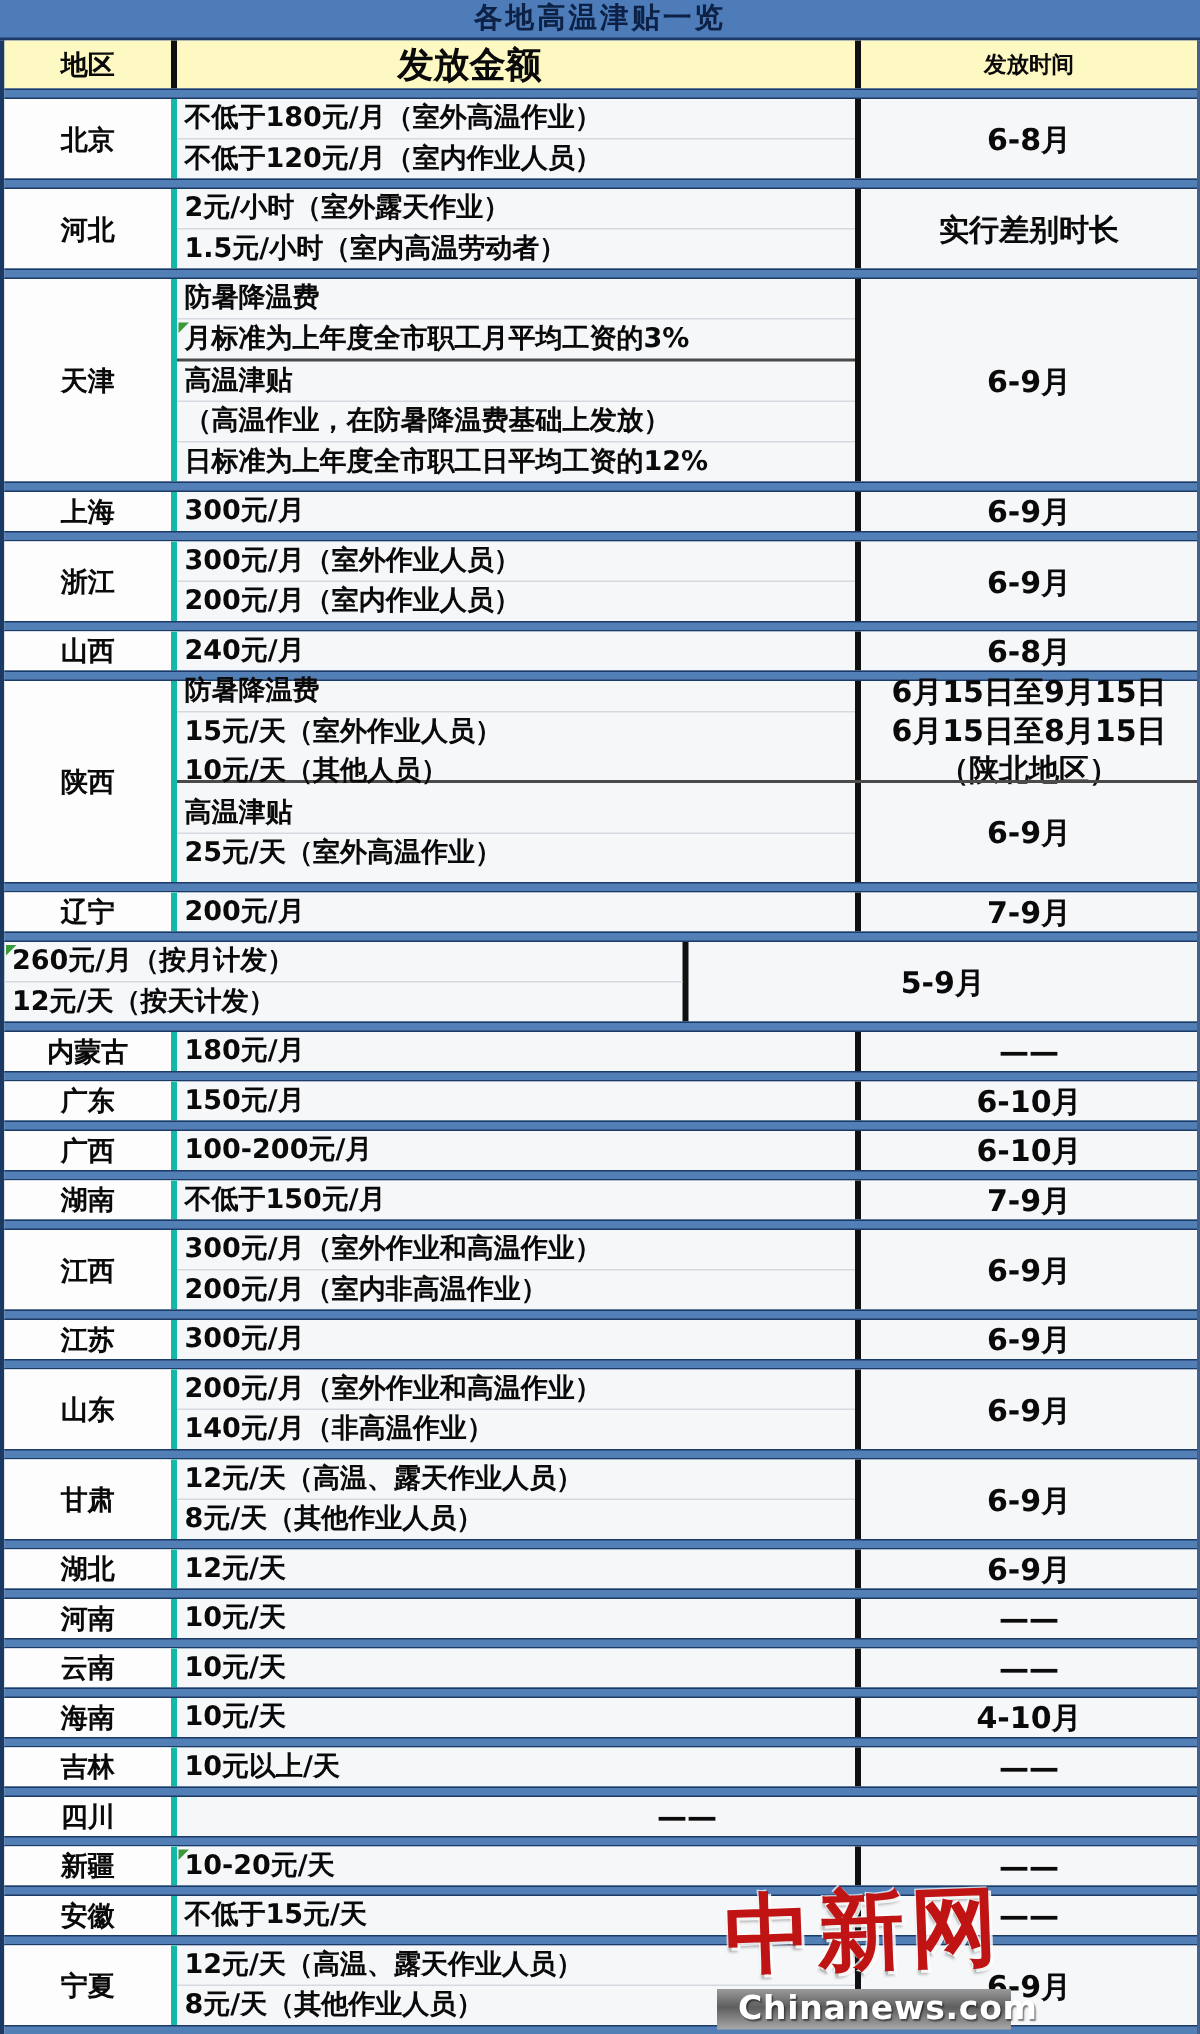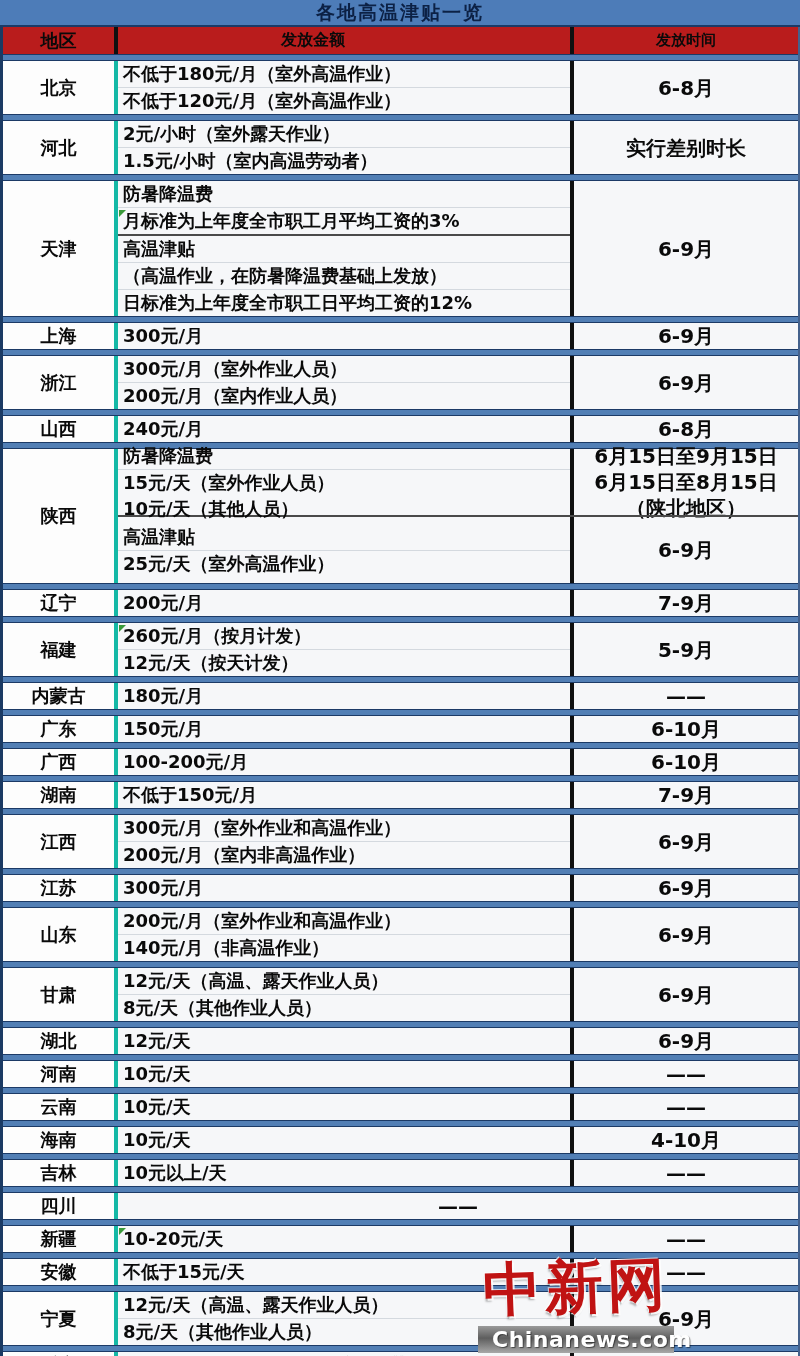--- a/index.html
+++ b/index.html
@@ -22,33 +22,33 @@
     font-size:19px;line-height:25px;
     text-align:center;letter-spacing:2px;
   }
   .table{
     flex:1;display:flex;flex-direction:column;
     border-left:3px solid #1b3a63;
     border-right:2px solid #44618c;
     border-bottom:3px solid #1b3a63;
     box-sizing:border-box;
   }
-  .header-row{display:flex;flex:0 0 27px;background:#b91c1c;}
+  .header-row{display:flex;flex:0 0 27px;background:#fef9c3;}
   .region-head{
     width:111px;flex:0 0 111px;
     border-right:4px solid #101010;
     display:flex;align-items:center;justify-content:center;
     font-size:18px;
   }
   .amount-head{
     width:456px;flex:0 0 456px;box-sizing:border-box;
     border-right:4px solid #101010;
     display:flex;align-items:center;justify-content:center;
     padding-right:62px;
-    font-size:16px;
+    font-size:24px;
   }
   .time-head{
     flex:1;display:flex;align-items:center;justify-content:center;
     font-size:15px;
   }
   .row-sep{
     flex:0 0 5px;height:5px;
     background:#527fb5;
     border-top:1px solid #1c3a66;
     border-bottom:1px solid #1c3a66;
@@ -130,21 +130,21 @@
         <div class="row-sep"></div>
         <div class="row">
     <div class="region-cell">北京</div>
     <div class="row-right rt-row">
             <div class="amount-stack">
               <div class="group-amount">
                 <div class="seg">
                   <div class="line">不低于180元/月（室外高温作业）</div>
                 </div>
                 <div class="seg">
-                  <div class="line">不低于120元/月（室外高温作业）</div>
+                  <div class="line">不低于120元/月（室内作业人员）</div>
                 </div>
               </div>
             </div>
             <div class="time-cell">
               <div class="time-line">6-8月</div>
             </div>
           </div>
   </div>
         <div class="row-sep"></div>
         <div class="row">
@@ -293,21 +293,20 @@
                 </div>
               </div>
             </div>
             <div class="time-cell">
               <div class="time-line">7-9月</div>
             </div>
           </div>
   </div>
         <div class="row-sep"></div>
         <div class="row">
-    <div class="region-cell">福建</div>
     <div class="row-right rt-row">
             <div class="amount-stack">
               <div class="group-amount">
                 <div class="seg">
                   <div class="line marker">260元/月（按月计发）</div>
                 </div>
                 <div class="seg">
                   <div class="line">12元/天（按天计发）</div>
                 </div>
               </div>

